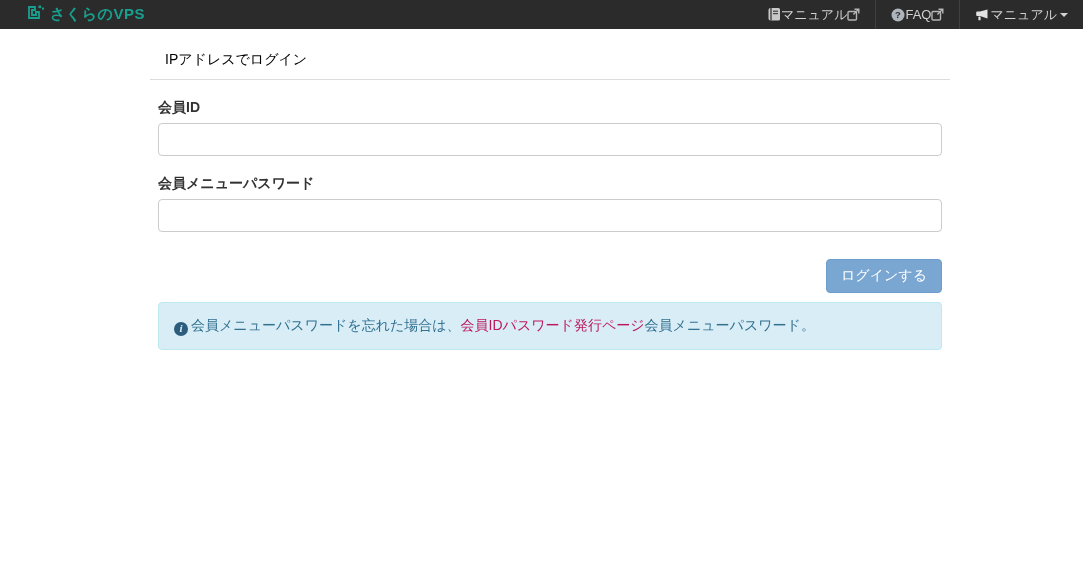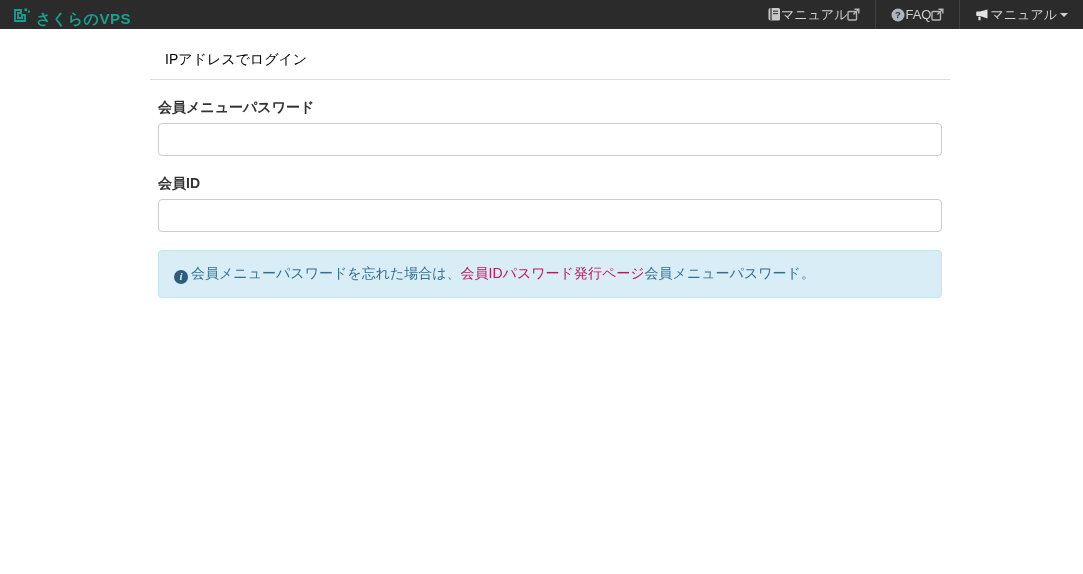--- a/index.html
+++ b/index.html
@@ -13,23 +13,23 @@
   
   .navbar {
     height: 29px;
     background: #2b2b2b;
     display: flex;
     align-items: stretch;
     width: 100%;
   }
   .brand {
     display: flex;
-    align-items: flex-end;
+    align-items: center;
     gap: 5px;
-    padding: 0 12px;
+    padding: 0 26px;
     cursor: pointer;
   }
   .brand-text {
     color: #18a08f;
     font-size: 15px;
     font-weight: bold;
     letter-spacing: 0.5px;
   }
   .nav-right {
     margin-left: auto;
@@ -215,27 +215,30 @@
   </nav>
 </header>
 
 <main class="main">
   <ul class="tabs">
     <li class="tab inactive">IPアドレスでログイン</li>
   </ul>
 
   <div class="tab-content">
     <div class="form-group">
+      <label>会員ID</label>
+      <input class="form-control" type="text" value="" style="">
+    </div>
+
+    <div class="form-group">
       <label>会員メニューパスワード</label>
       <input class="form-control" type="password" value="" style="">
     </div>
 
-    <div class="form-group">
-      <label>会員ID</label>
-      <input class="form-control" type="text" value="" style="">
-    </div>
-
+    <div class="actions">
+      <button class="btn-login">ログインする</button>
+    </div>
 
     <div class="alert-info">
       <span class="info-icon">i</span><span>会員メニューパスワードを忘れた場合は、</span><a class="alert-link">会員IDパスワード発行ページ</a><span>会員メニューパスワード。</span>
     </div>
   </div>
 </main>
 
 </body></html>

